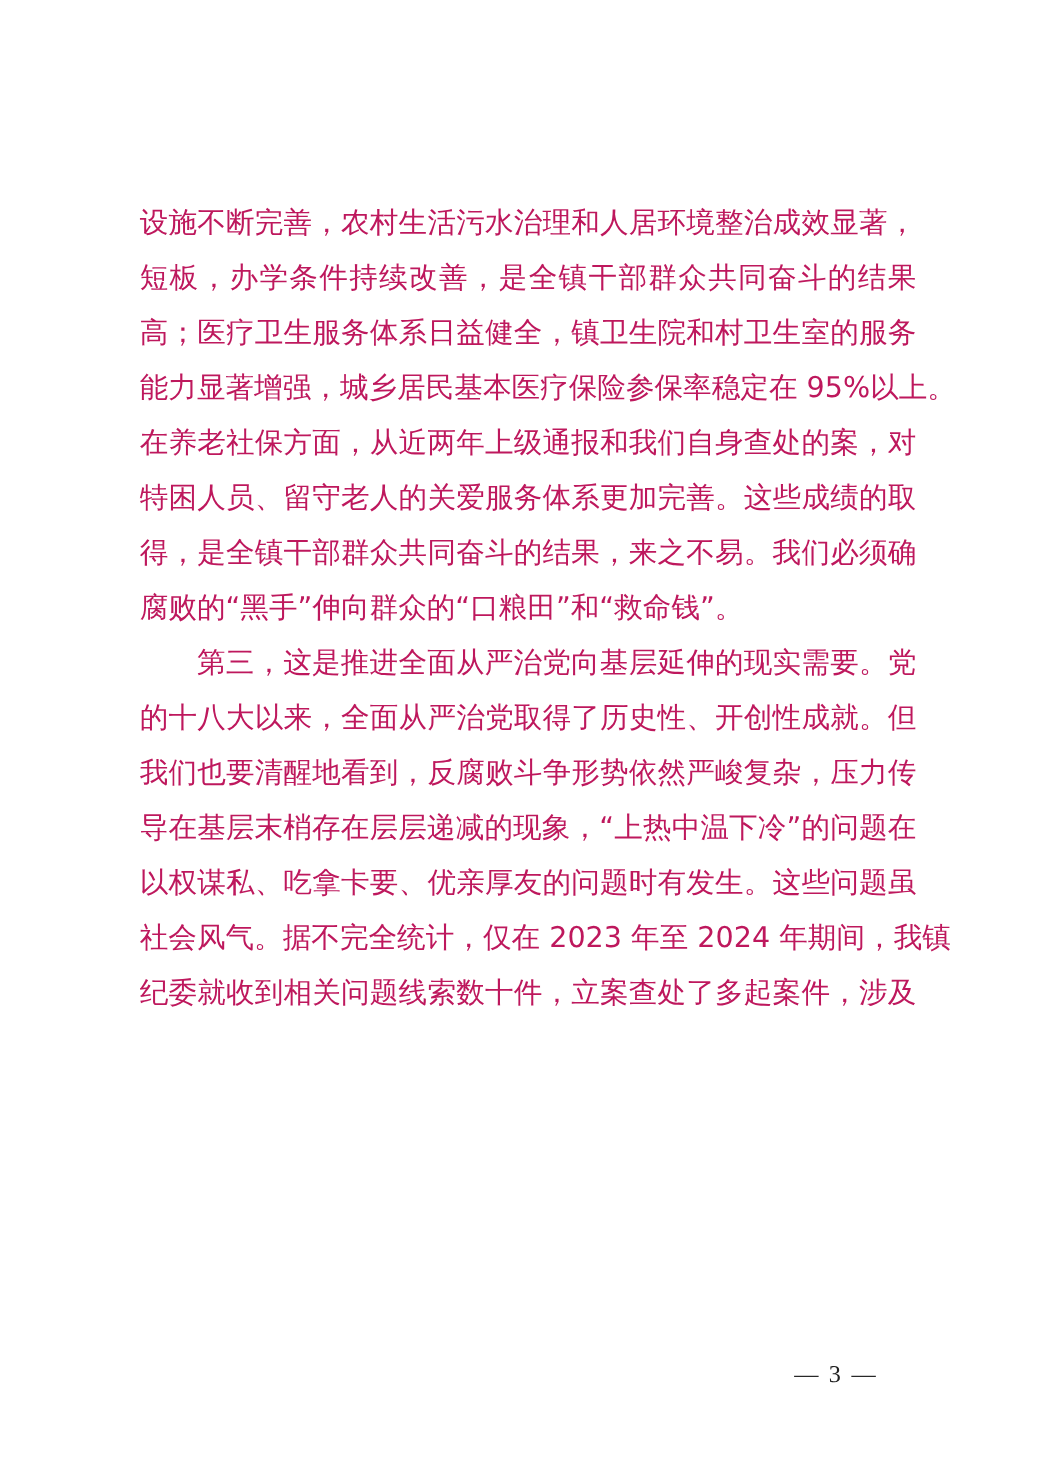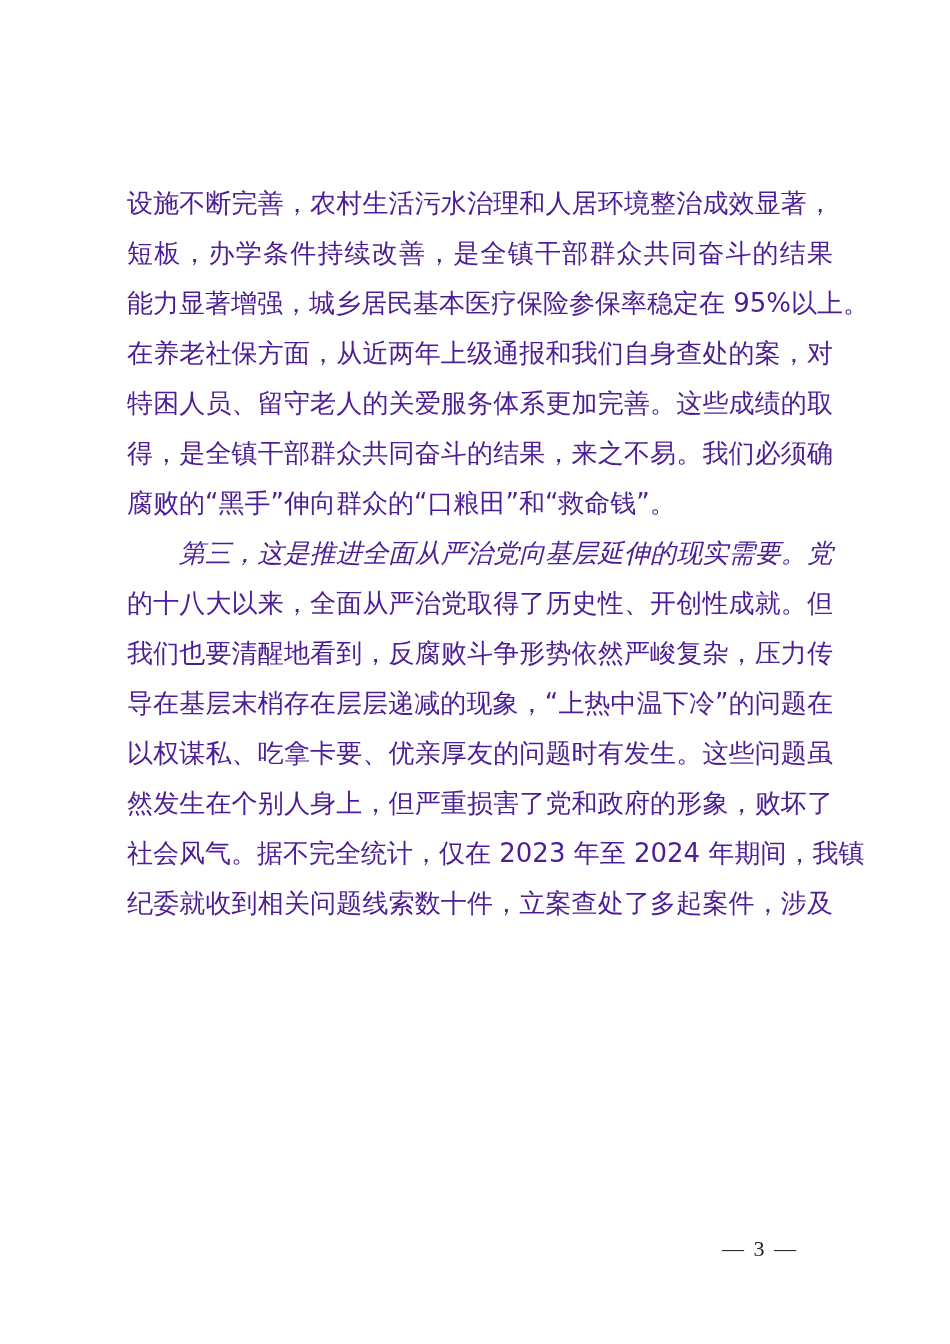--- a/index.html
+++ b/index.html
@@ -22,36 +22,35 @@
       background: #ffffff;
     }
     .body-text {
       position: absolute;
       left: 127px;
       top: 178px;
       width: 706px;
       font-family: "DejaVu Sans", "Liberation Sans", sans-serif;
       font-size: 26px;
       line-height: 50px;
-      color: #4c1d95;
+      color: #be185d;
       letter-spacing: 0px;
     }
     .line {
       display: block;
       white-space: nowrap;
       height: 50px;
       text-align: justify;
       text-align-last: justify;
     }
     .line.last {
       text-align-last: left;
     }
     .line.indent {
       padding-left: 52px;
-      font-style: italic;
     }
     .page-number {
       position: absolute;
       left: 720px;
       top: 1236px;
       width: 80px;
       text-align: center;
       font-family: "Liberation Serif", "DejaVu Serif", serif;
       font-size: 22px;
       color: #222222;
@@ -59,32 +58,32 @@
     }
   </style>
 </head>
 <body>
 
 <div class="page">
   <div class="body-text">
     <div>
       <span class="line">设施不断完善，农村生活污水治理和人居环境整治成效显著，</span>
       <span class="line">短板，办学条件持续改善，是全镇干部群众共同奋斗的结果</span>
+      <span class="line">高；医疗卫生服务体系日益健全，镇卫生院和村卫生室的服务</span>
       <span class="line">能力显著增强，城乡居民基本医疗保险参保率稳定在 95%以上。</span>
       <span class="line">在养老社保方面，从近两年上级通报和我们自身查处的案，对</span>
       <span class="line">特困人员、留守老人的关爱服务体系更加完善。这些成绩的取</span>
       <span class="line">得，是全镇干部群众共同奋斗的结果，来之不易。我们必须确</span>
       <span class="line last">腐败的“黑手”伸向群众的“口粮田”和“救命钱”。</span>
     </div>
     <div>
       <span class="line indent">第三，这是推进全面从严治党向基层延伸的现实需要。党</span>
       <span class="line">的十八大以来，全面从严治党取得了历史性、开创性成就。但</span>
       <span class="line">我们也要清醒地看到，反腐败斗争形势依然严峻复杂，压力传</span>
       <span class="line">导在基层末梢存在层层递减的现象，“上热中温下冷”的问题在</span>
       <span class="line">以权谋私、吃拿卡要、优亲厚友的问题时有发生。这些问题虽</span>
-      <span class="line">然发生在个别人身上，但严重损害了党和政府的形象，败坏了</span>
       <span class="line">社会风气。据不完全统计，仅在 2023 年至 2024 年期间，我镇</span>
       <span class="line">纪委就收到相关问题线索数十件，立案查处了多起案件，涉及</span>
     </div>
   </div>
 
   <div class="page-number">— 3 —</div>
 </div>
 
 </body></html>

